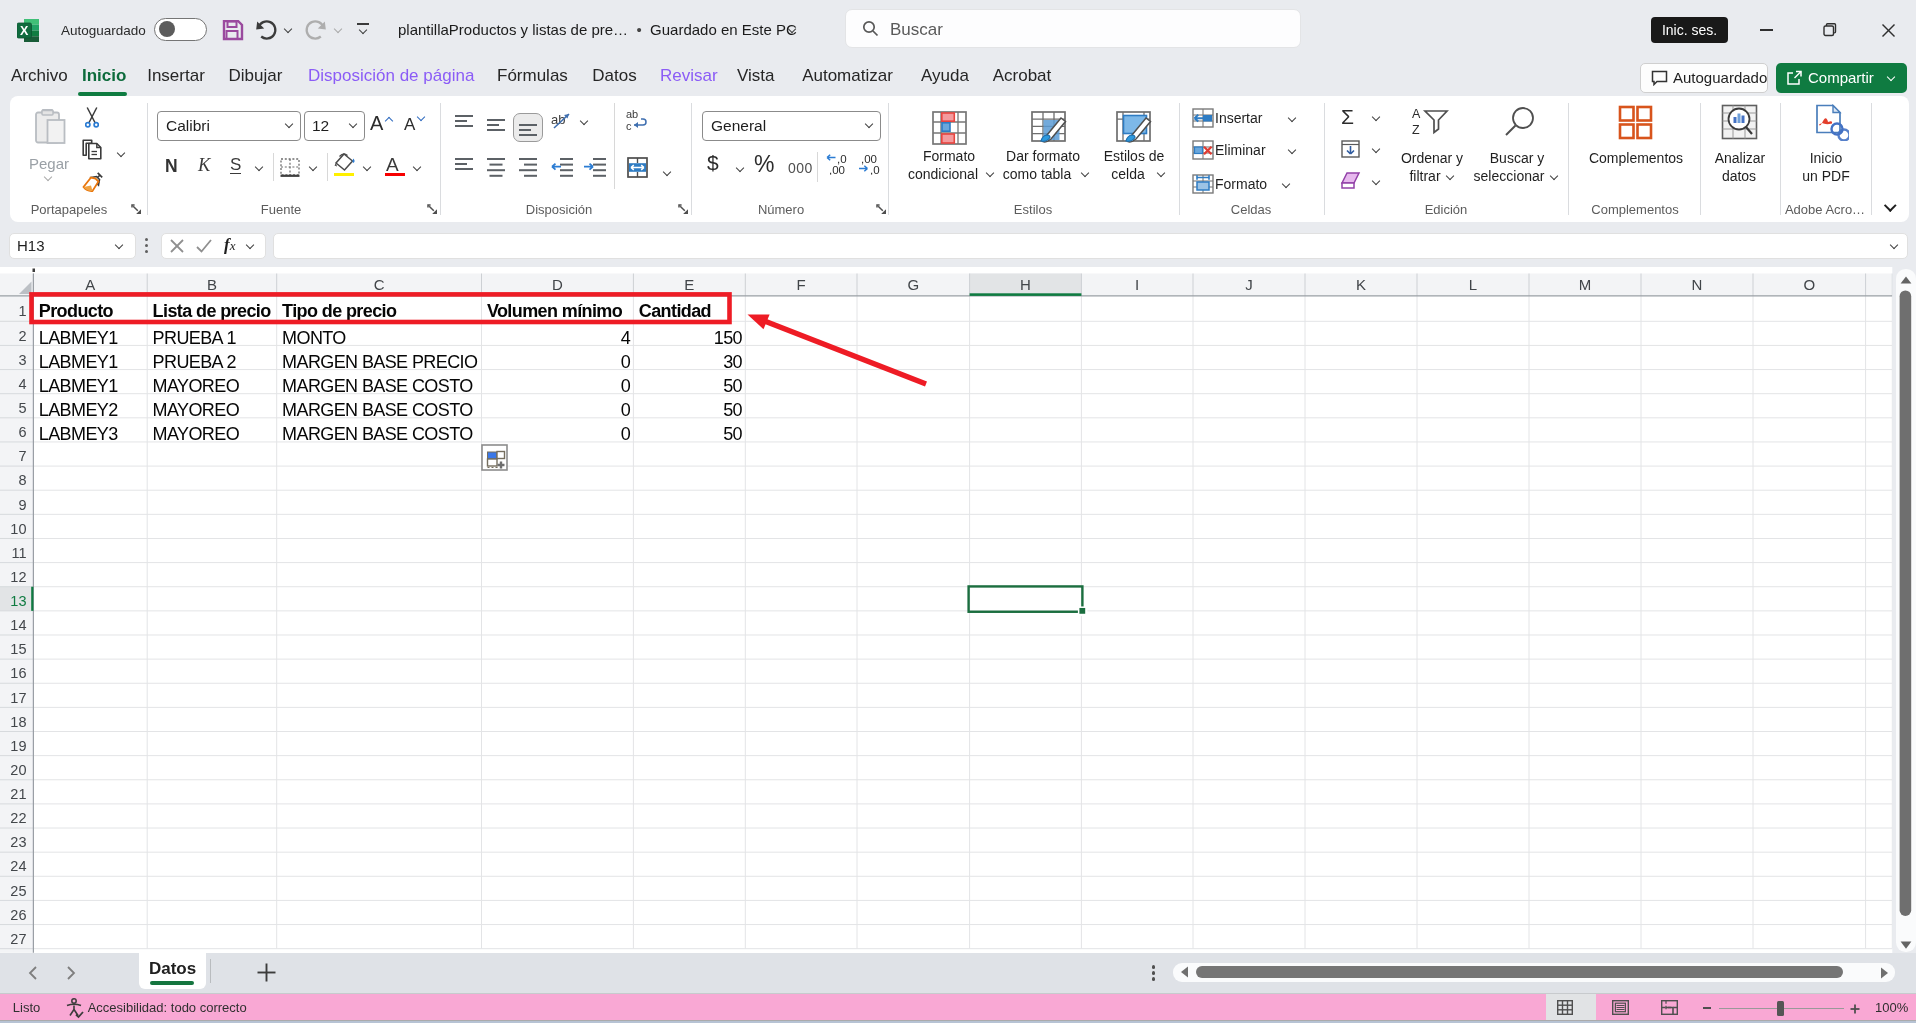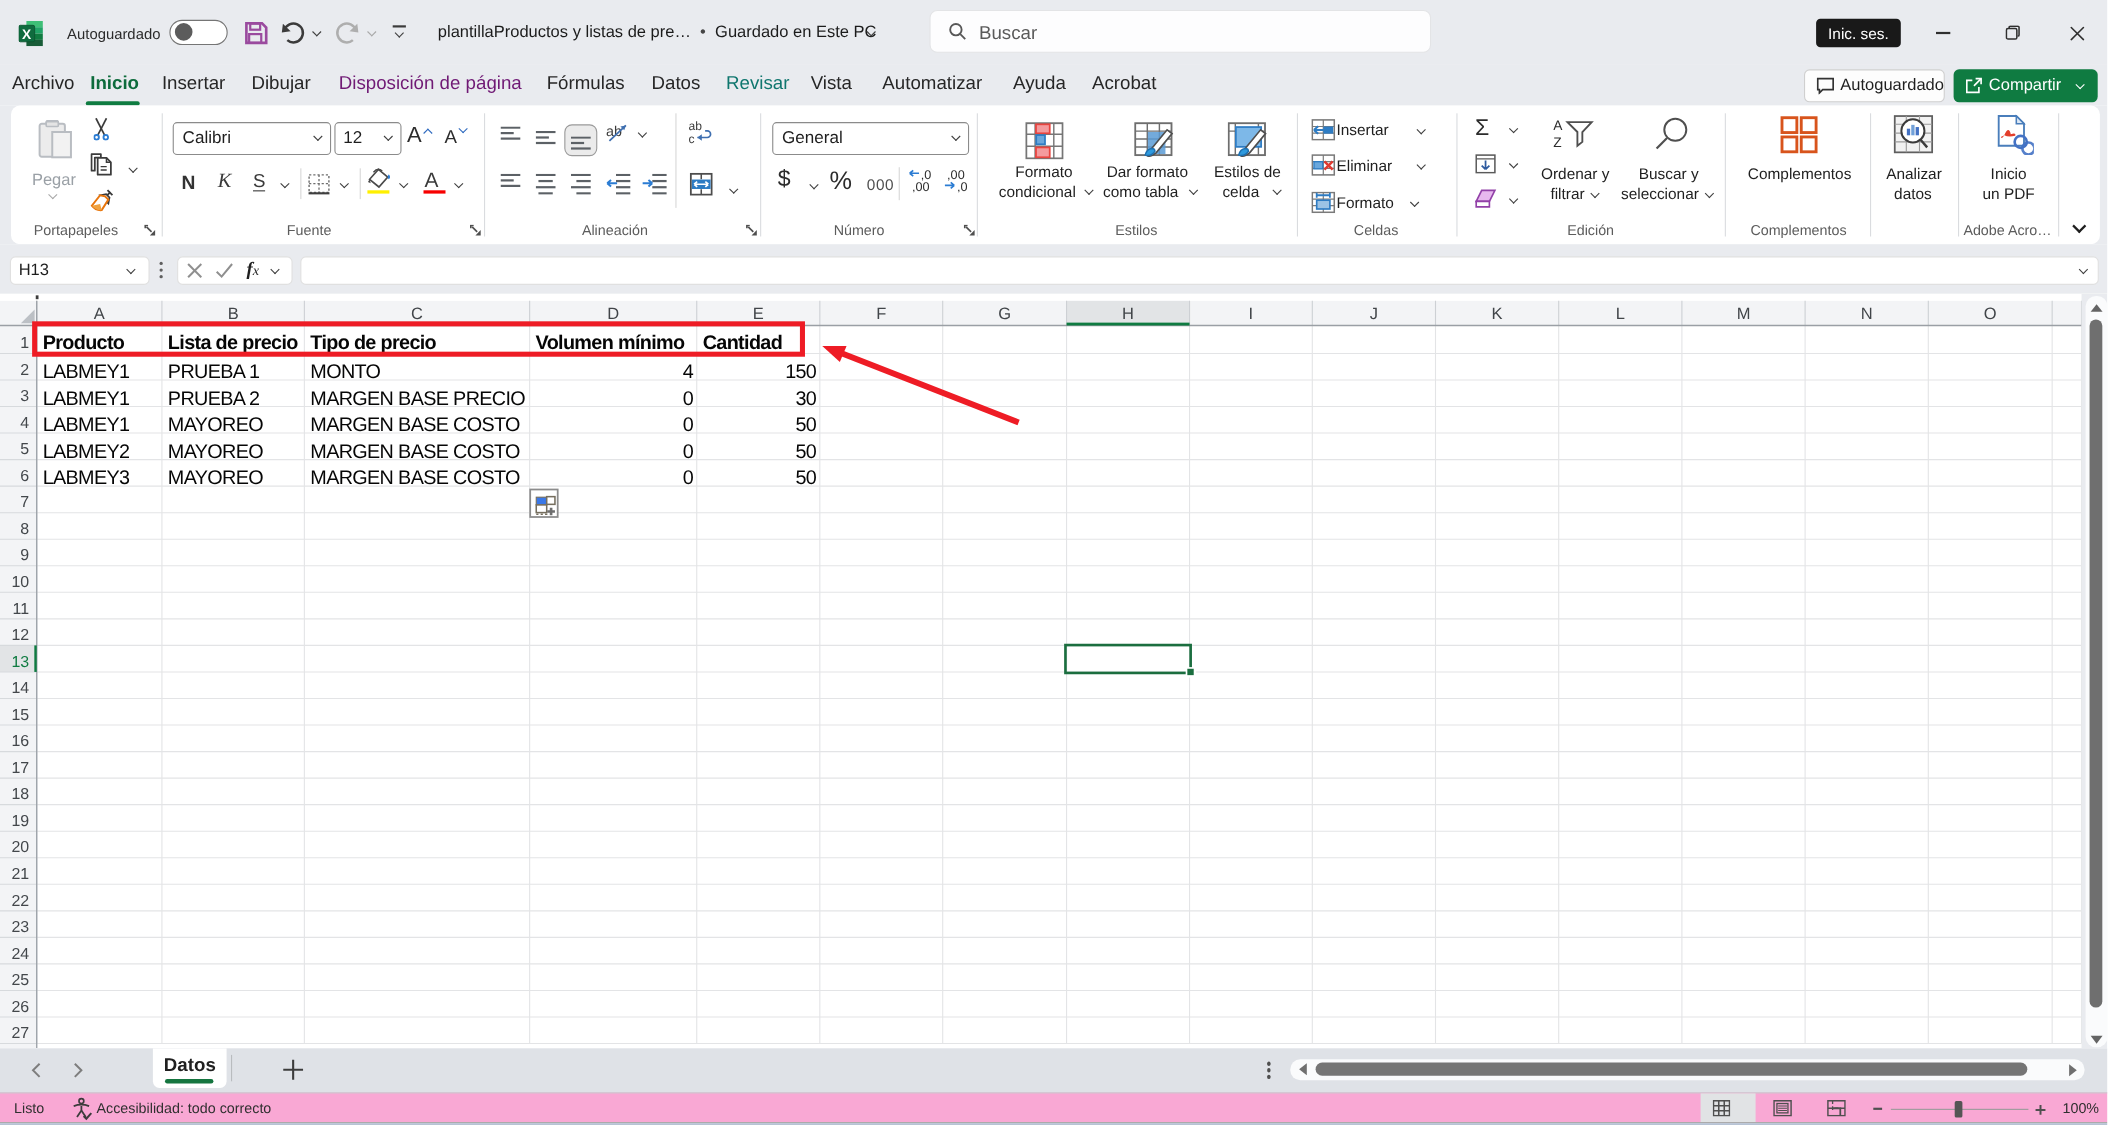--- a/index.html
+++ b/index.html
@@ -60,24 +60,24 @@
 <svg class="ab" style="left:1882px;top:24px" width="13" height="13" viewBox="0 0 13 13">
 <line x1="0.5" y1="0.5" x2="12.5" y2="12.5" stroke="#2f2f2f" stroke-width="1.4"></line>
 <line x1="12.5" y1="0.5" x2="0.5" y2="12.5" stroke="#2f2f2f" stroke-width="1.4"></line>
 </svg>
 <div class="ab" style="left:0;top:59px;width:1916px;height:37px;background:#e9ebef"></div>
 <div class="ab" style="left:11px;top:66px;width:53px;text-align:center;font-size:17px;color:#262626;white-space:nowrap">Archivo</div>
 <div class="ab" style="left:82px;top:66px;width:41px;text-align:center;font-size:17px;font-weight:700;color:#0d6b3c">Inicio</div>
 <div class="ab" style="left:78px;top:92px;width:49px;height:3.5px;background:#0f7c41;border-radius:2px"></div>
 <div class="ab" style="left:147px;top:66px;width:58px;text-align:center;font-size:17px;color:#262626;white-space:nowrap">Insertar</div>
 <div class="ab" style="left:228px;top:66px;width:55px;text-align:center;font-size:17px;color:#262626;white-space:nowrap">Dibujar</div>
-<div class="ab" style="left:308px;top:66px;width:166px;text-align:center;font-size:17px;color:#701a75;white-space:nowrap">Disposición de página</div>
+<div class="ab" style="left:308px;top:66px;width:166px;text-align:center;font-size:17px;color:#8b5cf6;white-space:nowrap">Disposición de página</div>
 <div class="ab" style="left:497px;top:66px;width:72px;text-align:left;font-size:17px;color:#262626;white-space:nowrap">Fórmulas</div>
 <div class="ab" style="left:592px;top:66px;width:45px;text-align:center;font-size:17px;color:#262626;white-space:nowrap">Datos</div>
-<div class="ab" style="left:660px;top:66px;width:54px;text-align:left;font-size:17px;color:#0f766e;white-space:nowrap">Revisar</div>
+<div class="ab" style="left:660px;top:66px;width:54px;text-align:left;font-size:17px;color:#8b5cf6;white-space:nowrap">Revisar</div>
 <div class="ab" style="left:737px;top:66px;width:37px;text-align:center;font-size:17px;color:#262626;white-space:nowrap">Vista</div>
 <div class="ab" style="left:801px;top:66px;width:93px;text-align:center;font-size:17px;color:#262626;white-space:nowrap">Automatizar</div>
 <div class="ab" style="left:921px;top:66px;width:47px;text-align:center;font-size:17px;color:#262626;white-space:nowrap">Ayuda</div>
 <div class="ab" style="left:992px;top:66px;width:60px;text-align:center;font-size:17px;color:#262626;white-space:nowrap">Acrobat</div>
 <div class="ab" style="left:1640px;top:63px;width:128px;height:29.5px;background:#fdfdfd;border:1px solid #cfcfcf;border-radius:5px"></div>
 <svg class="ab" style="left:1651px;top:70px" width="17" height="16" viewBox="0 0 17 16">
 <path d="M1.5 1.5 h14 v10 h-9.5 l-3 3 v-3 h-1.5 z" fill="none" stroke="#333" stroke-width="1.5"></path>
 </svg>
 <div class="ab" style="left:1673px;top:69px;font-size:15px;color:#1e1e1e">Autoguardado</div>
 <div class="ab" style="left:1776px;top:63px;width:131px;height:29.5px;background:#0f7b41;border-radius:5px"></div>
@@ -95,21 +95,21 @@
 <div class="vsep" style="left:690.5px"></div>
 <div class="vsep" style="left:888px"></div>
 <div class="vsep" style="left:1179px"></div>
 <div class="vsep" style="left:1324px"></div>
 <div class="vsep" style="left:1568px"></div>
 <div class="vsep" style="left:1700px"></div>
 <div class="vsep" style="left:1779.5px"></div>
 <div class="vsep" style="left:1871px"></div>
 <div class="glabel" style="left:69px;top:202px">Portapapeles</div>
 <div class="glabel" style="left:281px;top:202px">Fuente</div>
-<div class="glabel" style="left:559px;top:202px">Alineación</div>
+<div class="glabel" style="left:559px;top:202px">Disposición</div>
 <div class="glabel" style="left:781px;top:202px">Número</div>
 <div class="glabel" style="left:1033px;top:202px">Estilos</div>
 <div class="glabel" style="left:1251px;top:202px">Celdas</div>
 <div class="glabel" style="left:1446px;top:202px">Edición</div>
 <div class="glabel" style="left:1635px;top:202px">Complementos</div>
 <div class="glabel" style="left:1825px;top:202px">Adobe Acro…</div>
 <svg class="launch" style="left:131px;top:204px" width="11" height="11" viewBox="0 0 11 11">
 <path d="M1 3.6 V1 h2.6" fill="none" stroke="#4f4f4f" stroke-width="1.5"></path>
 <line x1="2.2" y1="2.2" x2="6.8" y2="6.8" stroke="#4f4f4f" stroke-width="1.5"></line>
 <polygon points="10,10 10,5.2 5.2,10" fill="#4f4f4f"></polygon>

